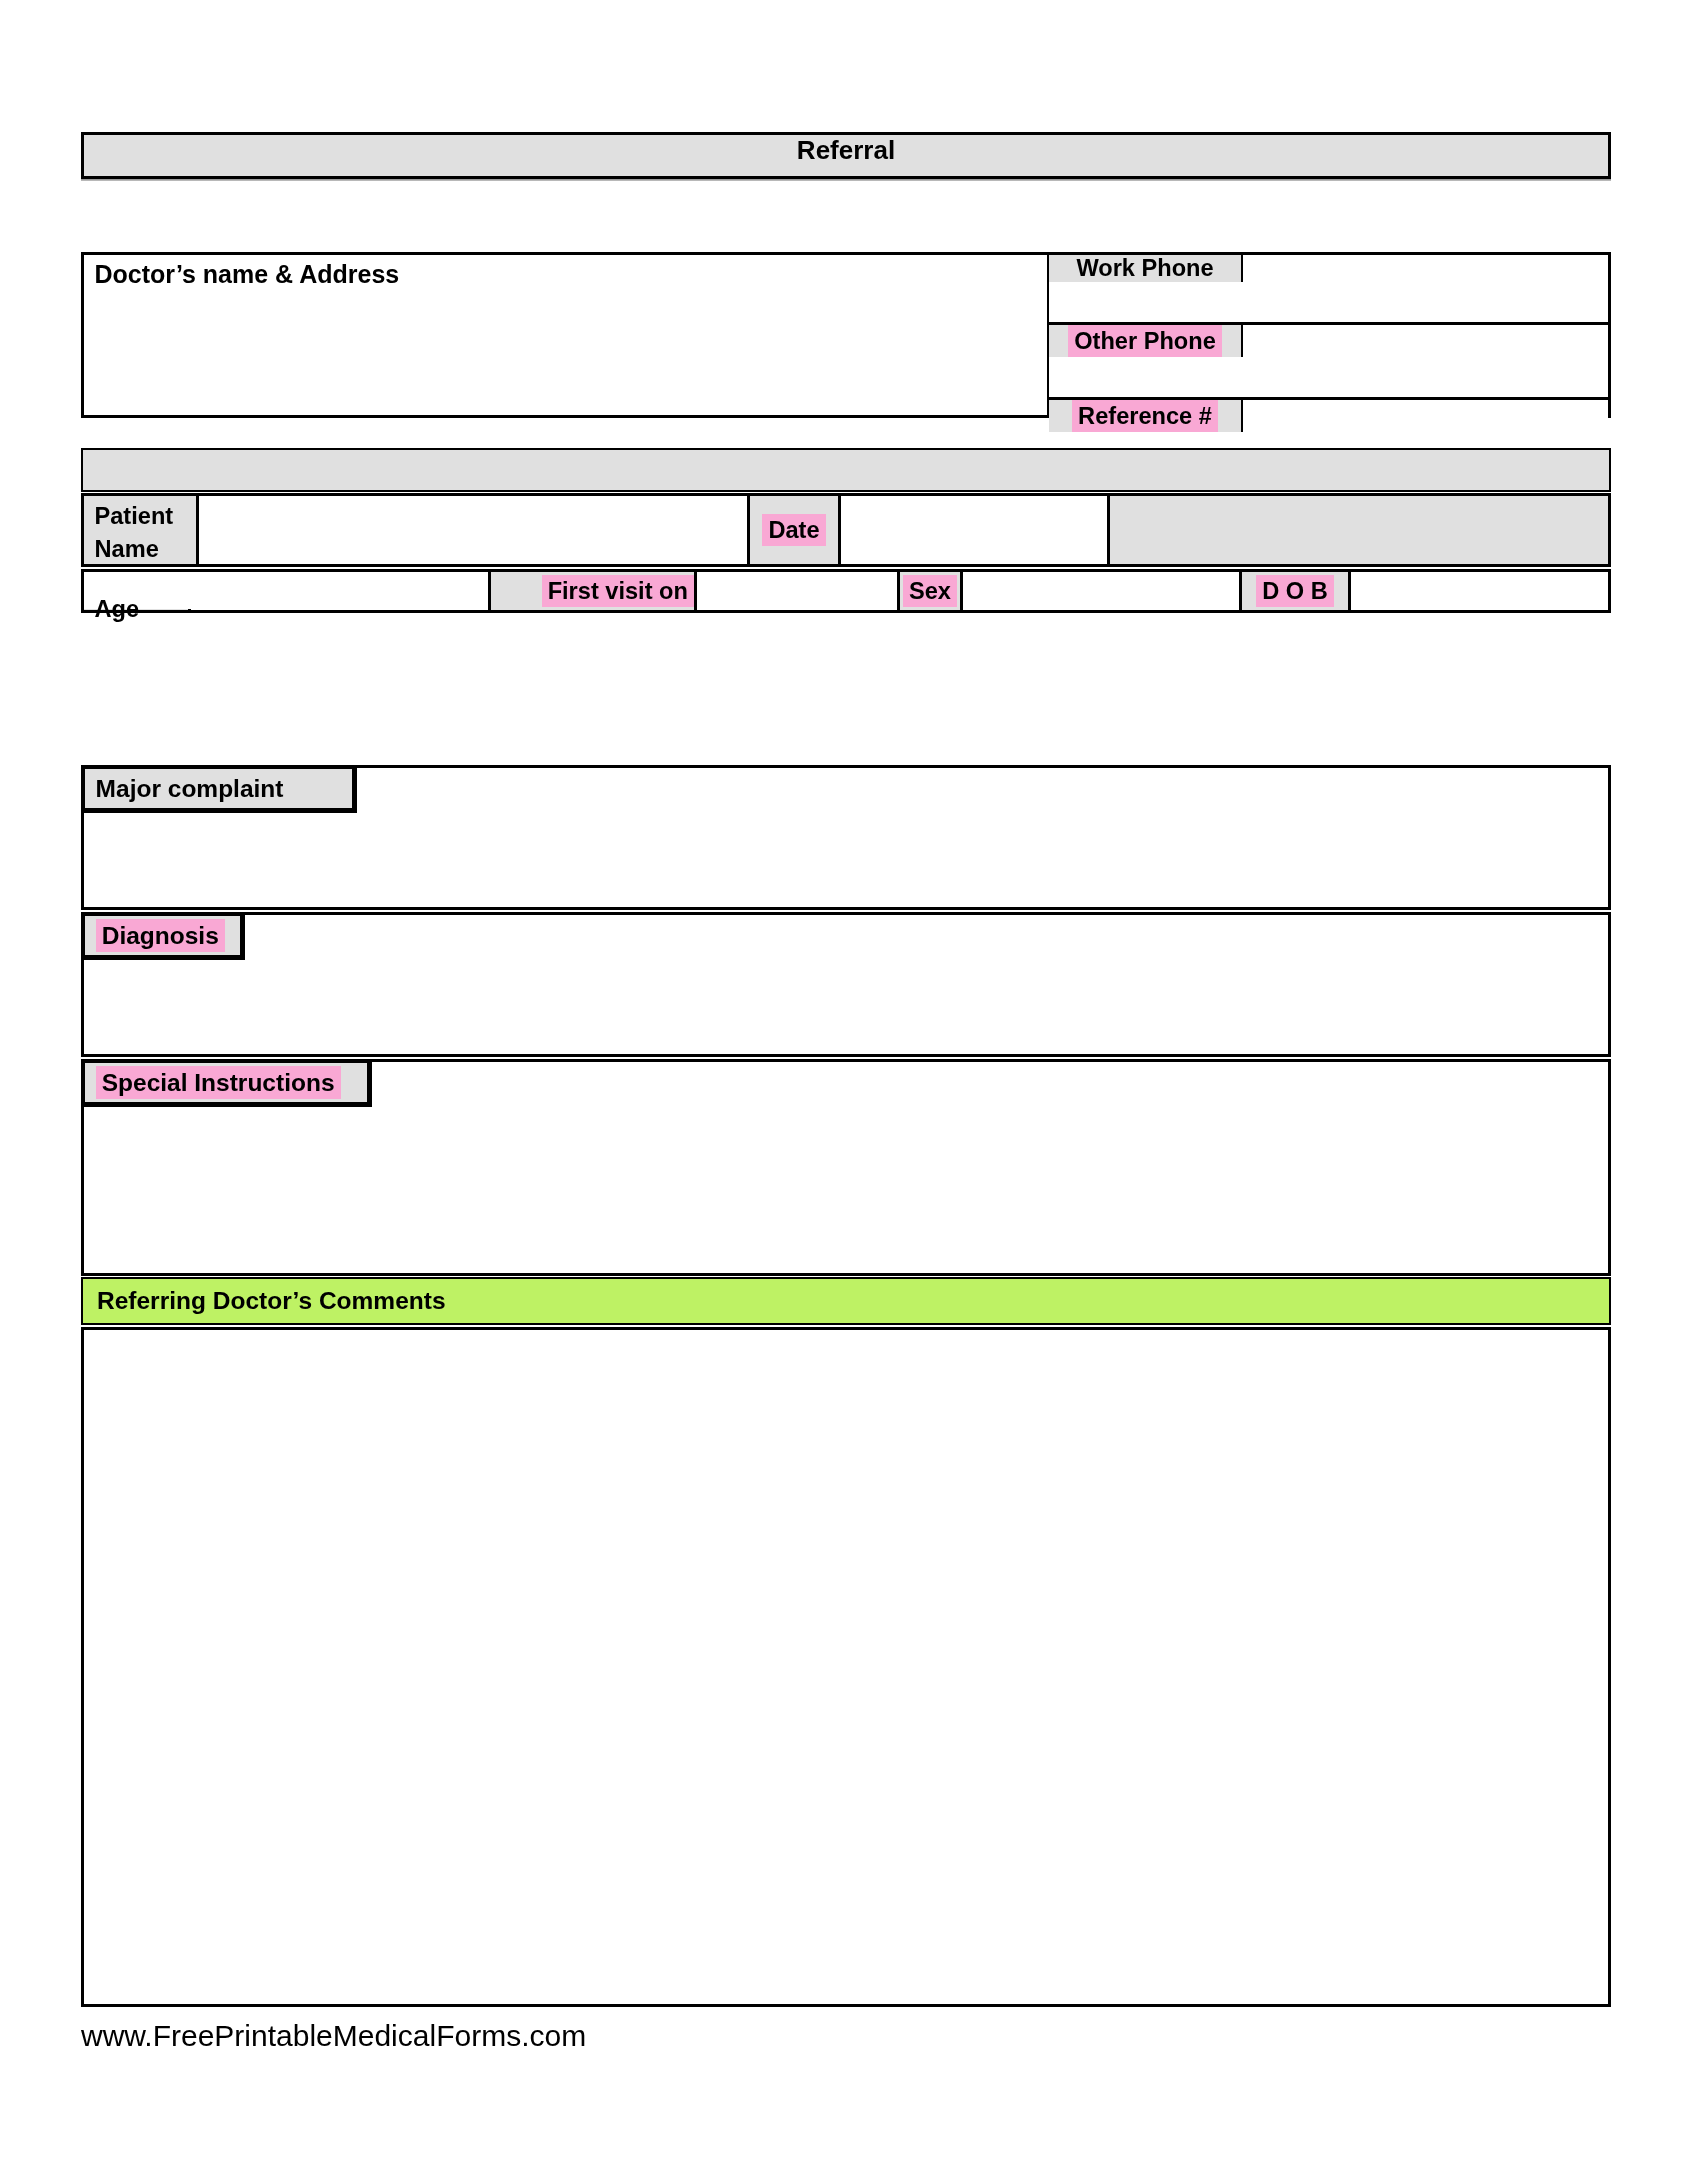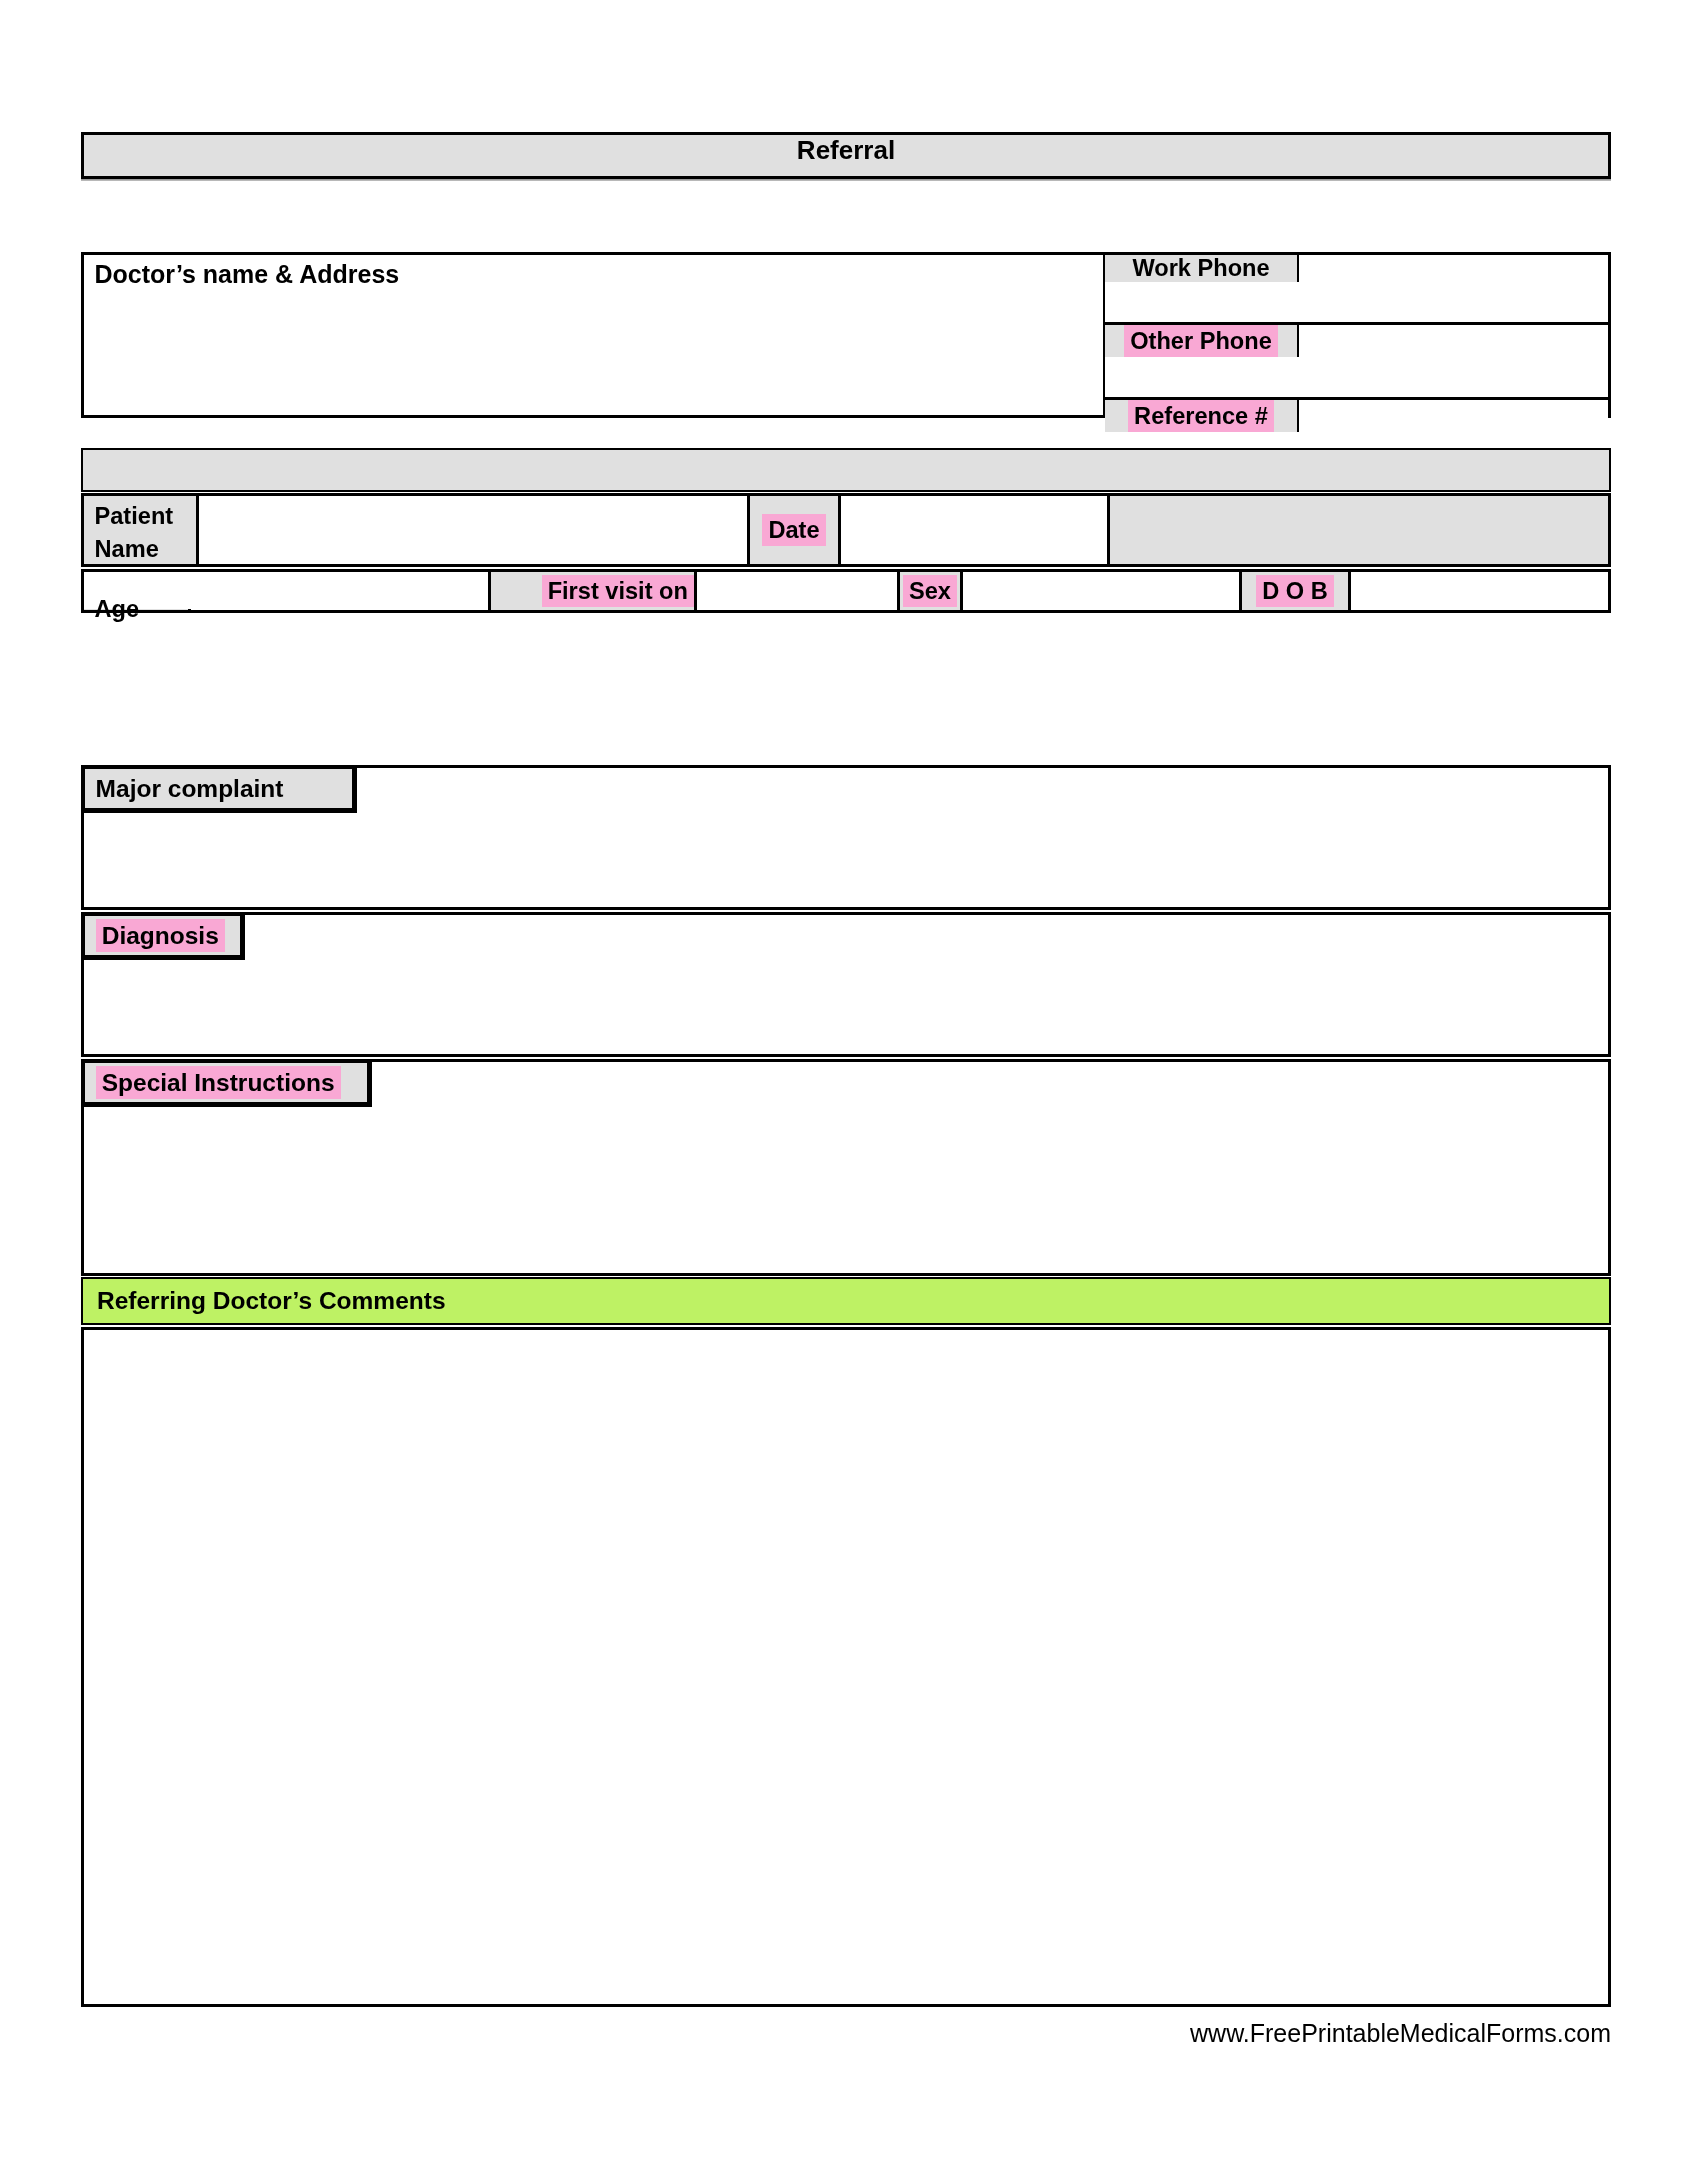--- a/index.html
+++ b/index.html
@@ -22,21 +22,21 @@
   }
   .title-bar span{font-size:26px;font-weight:bold;}
 
   
   .doctor-box{
     position:absolute;left:81px;top:252px;width:1530px;height:166px;
     border:3.5px solid #000;background:#fff;display:flex;
   }
   .doctor-left{flex:1;padding:5.2px 0 0 10.5px;}
   .doctor-left .big-label{font-size:25px;font-weight:bold;}
-  .doctor-right{width:505px;display:flex;flex-direction:column;border-left:2.6px solid #000;gap:40px;}
+  .doctor-right{width:561px;display:flex;flex-direction:column;border-left:2.6px solid #000;gap:40px;}
   .drow{flex:1;display:flex;}
   .drow + .drow{border-top:3.5px solid #000;}
   .dlabel{
     width:194px;background:#e0e0e0;border-right:2.6px solid #000;
     display:flex;align-items:center;justify-content:center;
     font-size:23.6px;font-weight:bold;
   }
   .dvalue{flex:1;background:#fff;}
 
   
@@ -104,21 +104,21 @@
     font-size:24.5px;font-weight:bold;
   }
   .comments-box{
     position:absolute;left:81px;top:1327px;width:1530px;height:680px;
     border:3.5px solid #000;background:#fff;
   }
 
   
   .footer{
     position:absolute;left:81px;top:2019px;width:1530px;
-    text-align:right;font-size:25px;font-weight:normal;
+    text-align:left;font-size:30px;font-weight:normal;
   }
 </style>
 </head>
 <body>
 
 <div class="page">
 
   <div class="title-bar">
     <span>Referral</span>
   </div>

